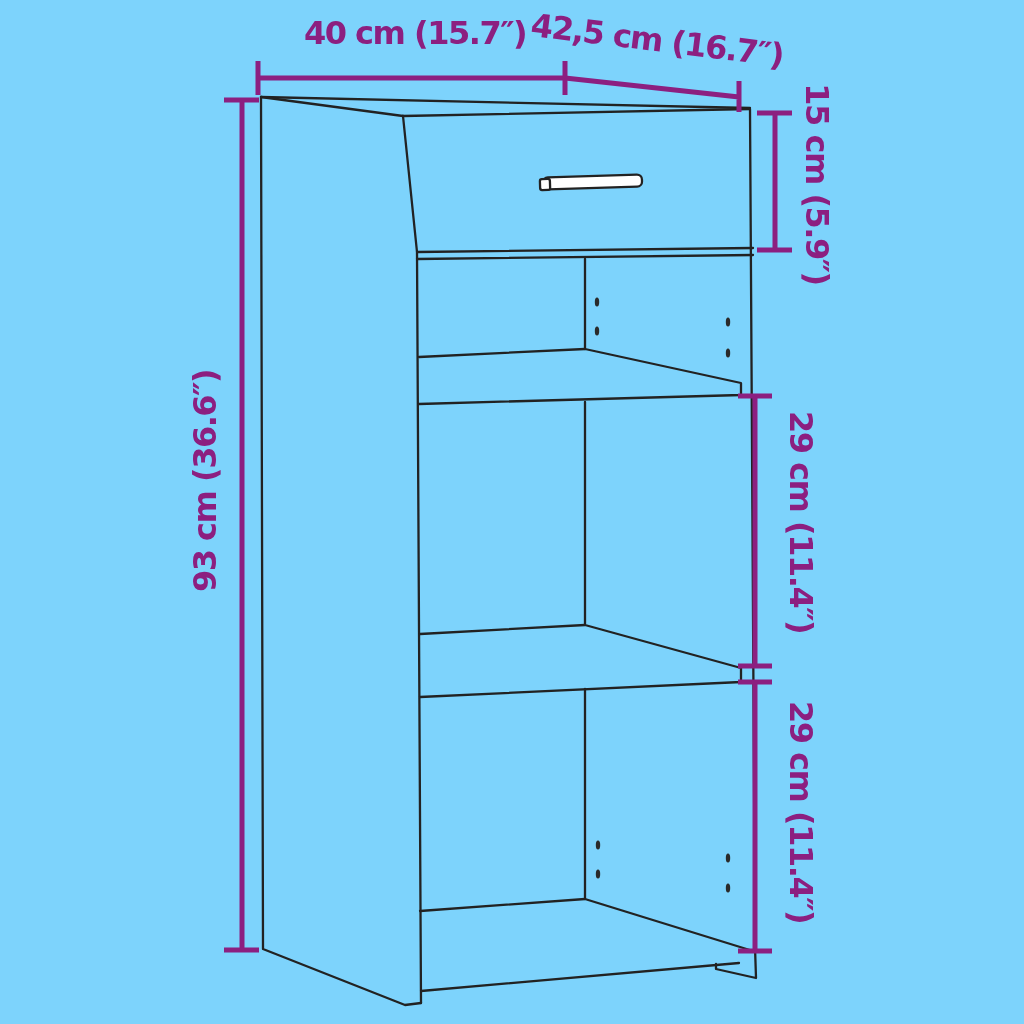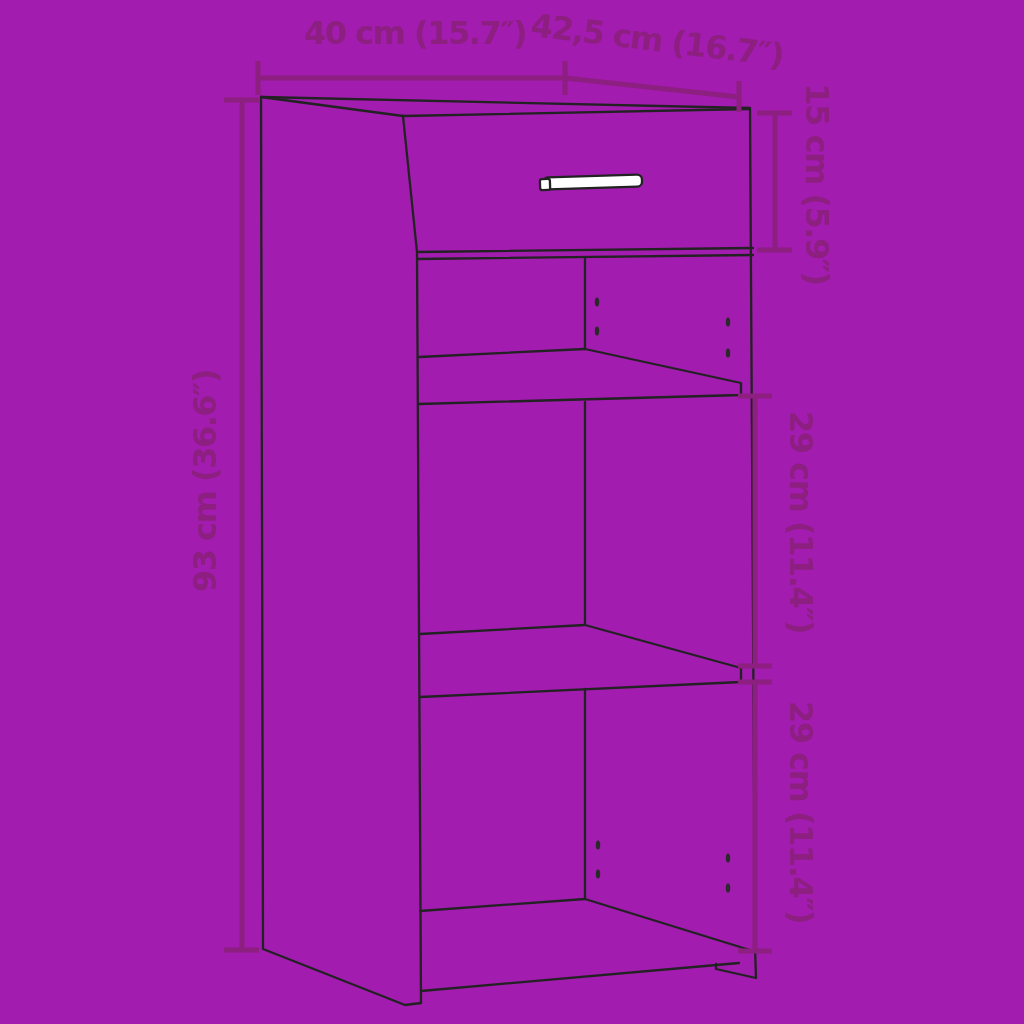--- a/index.html
+++ b/index.html
@@ -1,20 +1,20 @@
 <!DOCTYPE html>
 <html><head>
 <meta charset="utf-8">
 <style>
   html, body { margin: 0; padding: 0; background: #ffffff; }
   .canvas {
     position: relative;
     width: 1024px;
     height: 1024px;
-    background: #a21caf;
+    background: #7dd3fc;
     overflow: hidden;
     font-family: "DejaVu Sans", "Liberation Sans", sans-serif;
   }
   svg { display: block; width: 100%; height: 100%; }
   .dim-label {
     font-family: "DejaVu Sans", "Liberation Sans", sans-serif;
     font-weight: 700;
     font-size: 32px;
     letter-spacing: -1.5px;
   }

